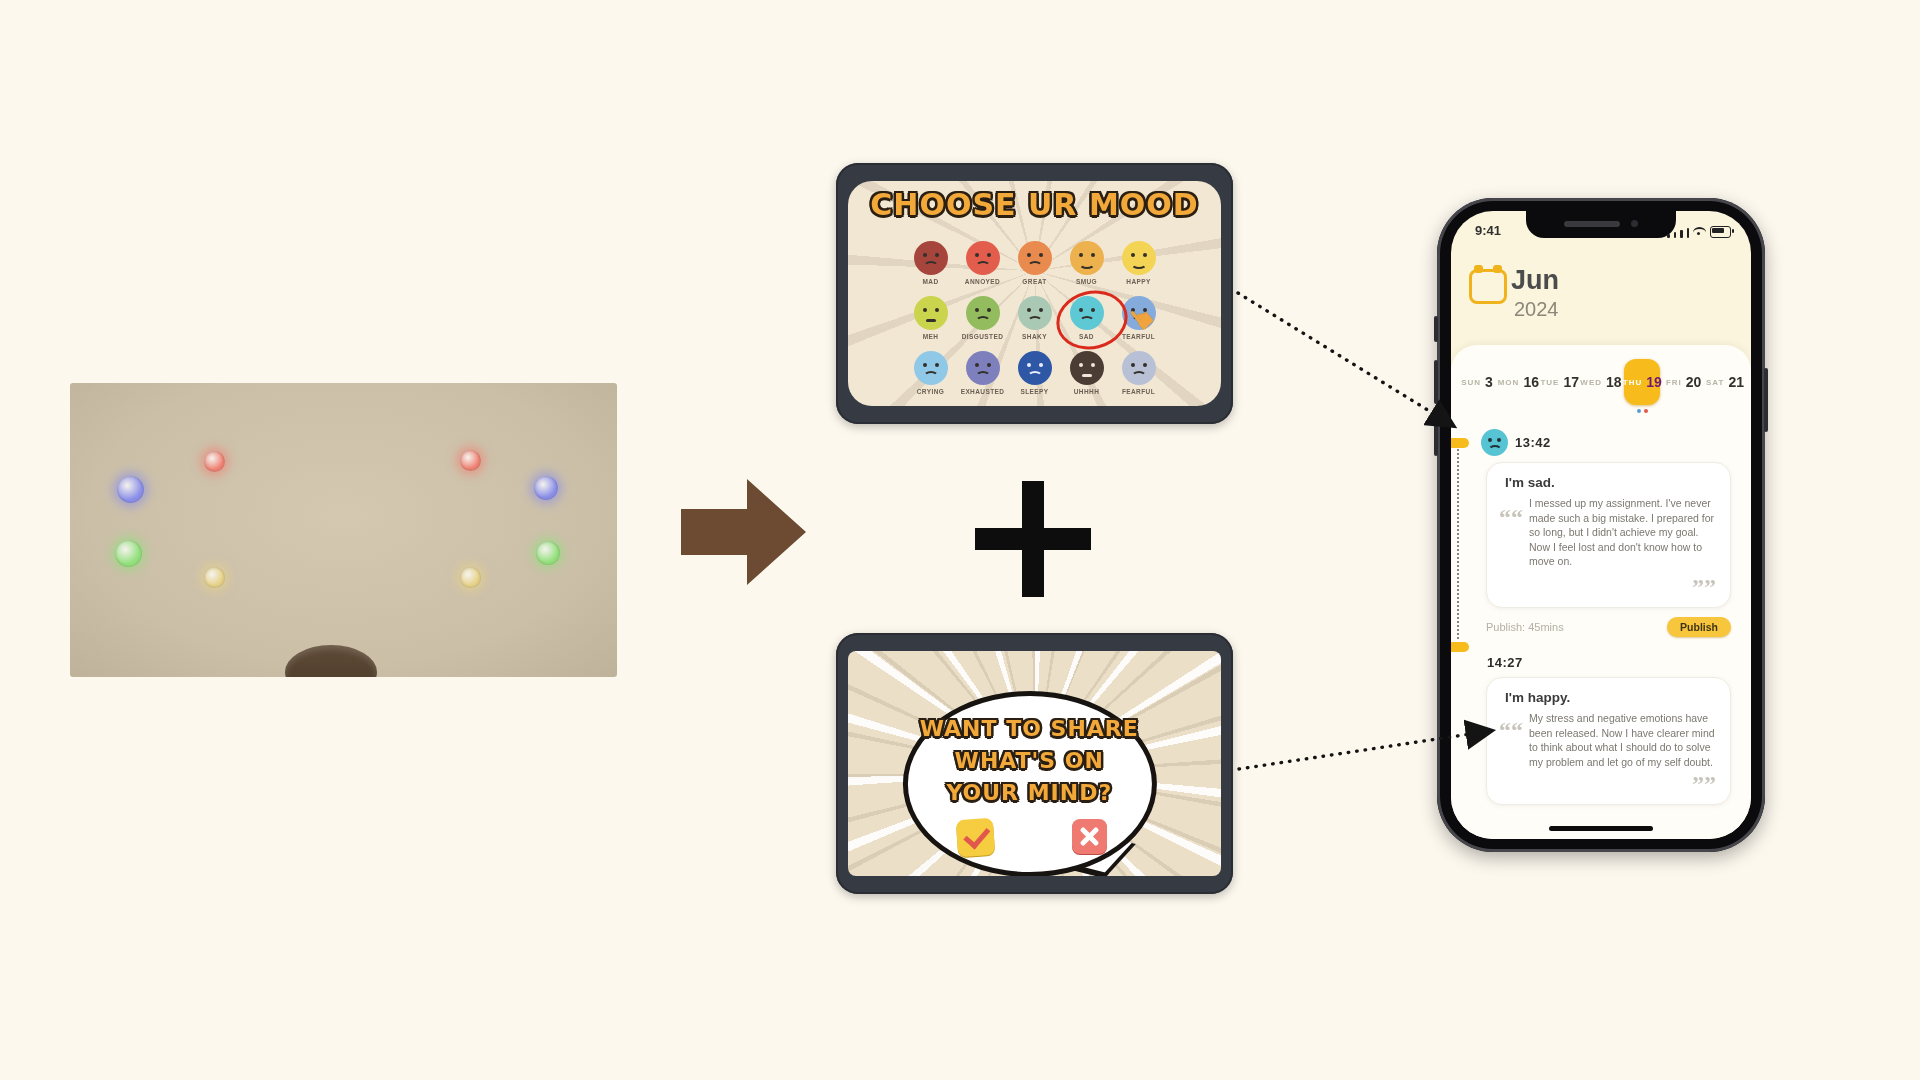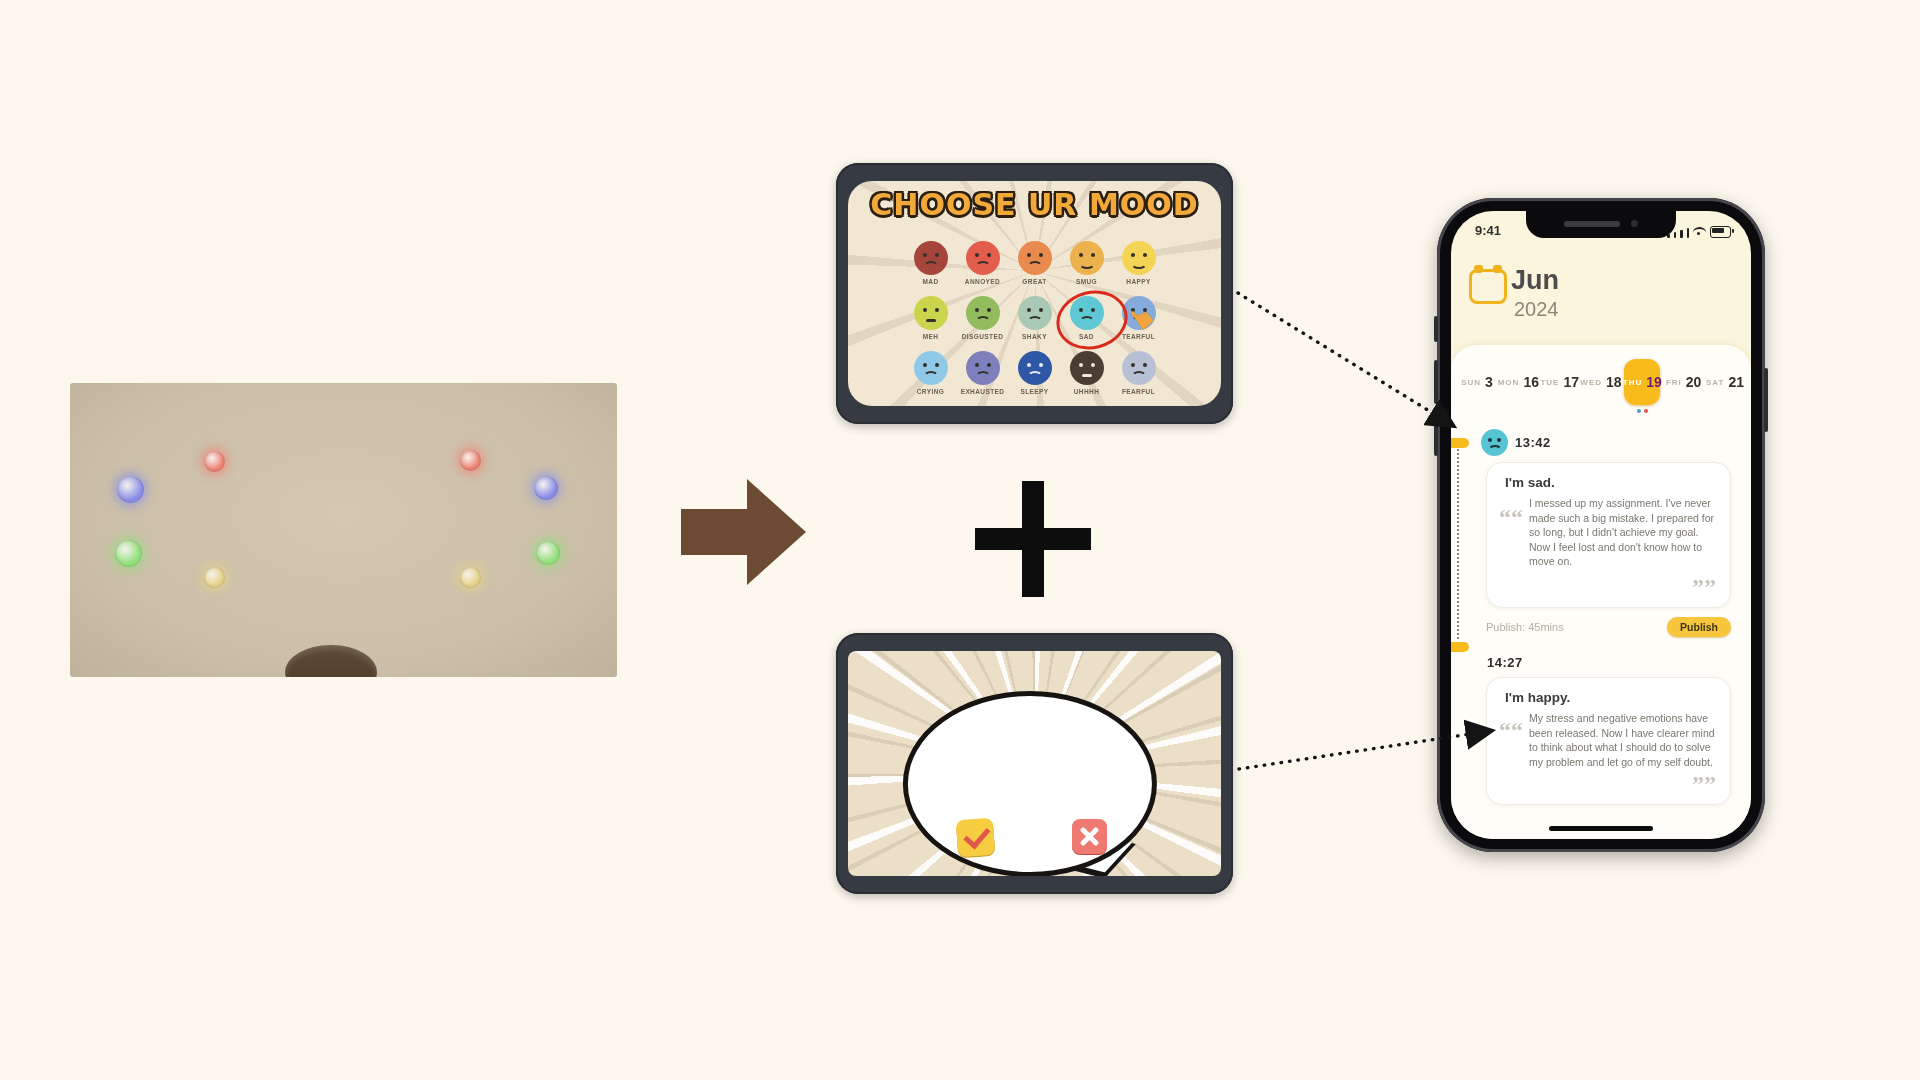--- a/index.html
+++ b/index.html
@@ -299,20 +299,25 @@
         </ul>
     </div>
   </section>
   <div class="abs" id="sad-annotation"></div>
   <div class="abs" id="tearful-pointer">☛</div>
 
   <section class="abs tablet" id="tablet-share">
     <div class="tablet-screen" id="share-screen-bg">
       <div id="bubble-tail"></div>
       <div id="speech-bubble"></div>
+      <div id="share-lines">
+        <div class="share-line bubble">WANT TO SHARE</div>
+        <div class="share-line bubble">WHAT'S ON</div>
+        <div class="share-line bubble">YOUR MIND?</div>
+      </div>
       <div id="share-buttons">
         <div id="yes-btn">
             <span class="check"></span>
           </div>
         <div id="no-btn">
           <span class="bar a"></span>
           <span class="bar b"></span>
         </div>
       </div>
     </div>

